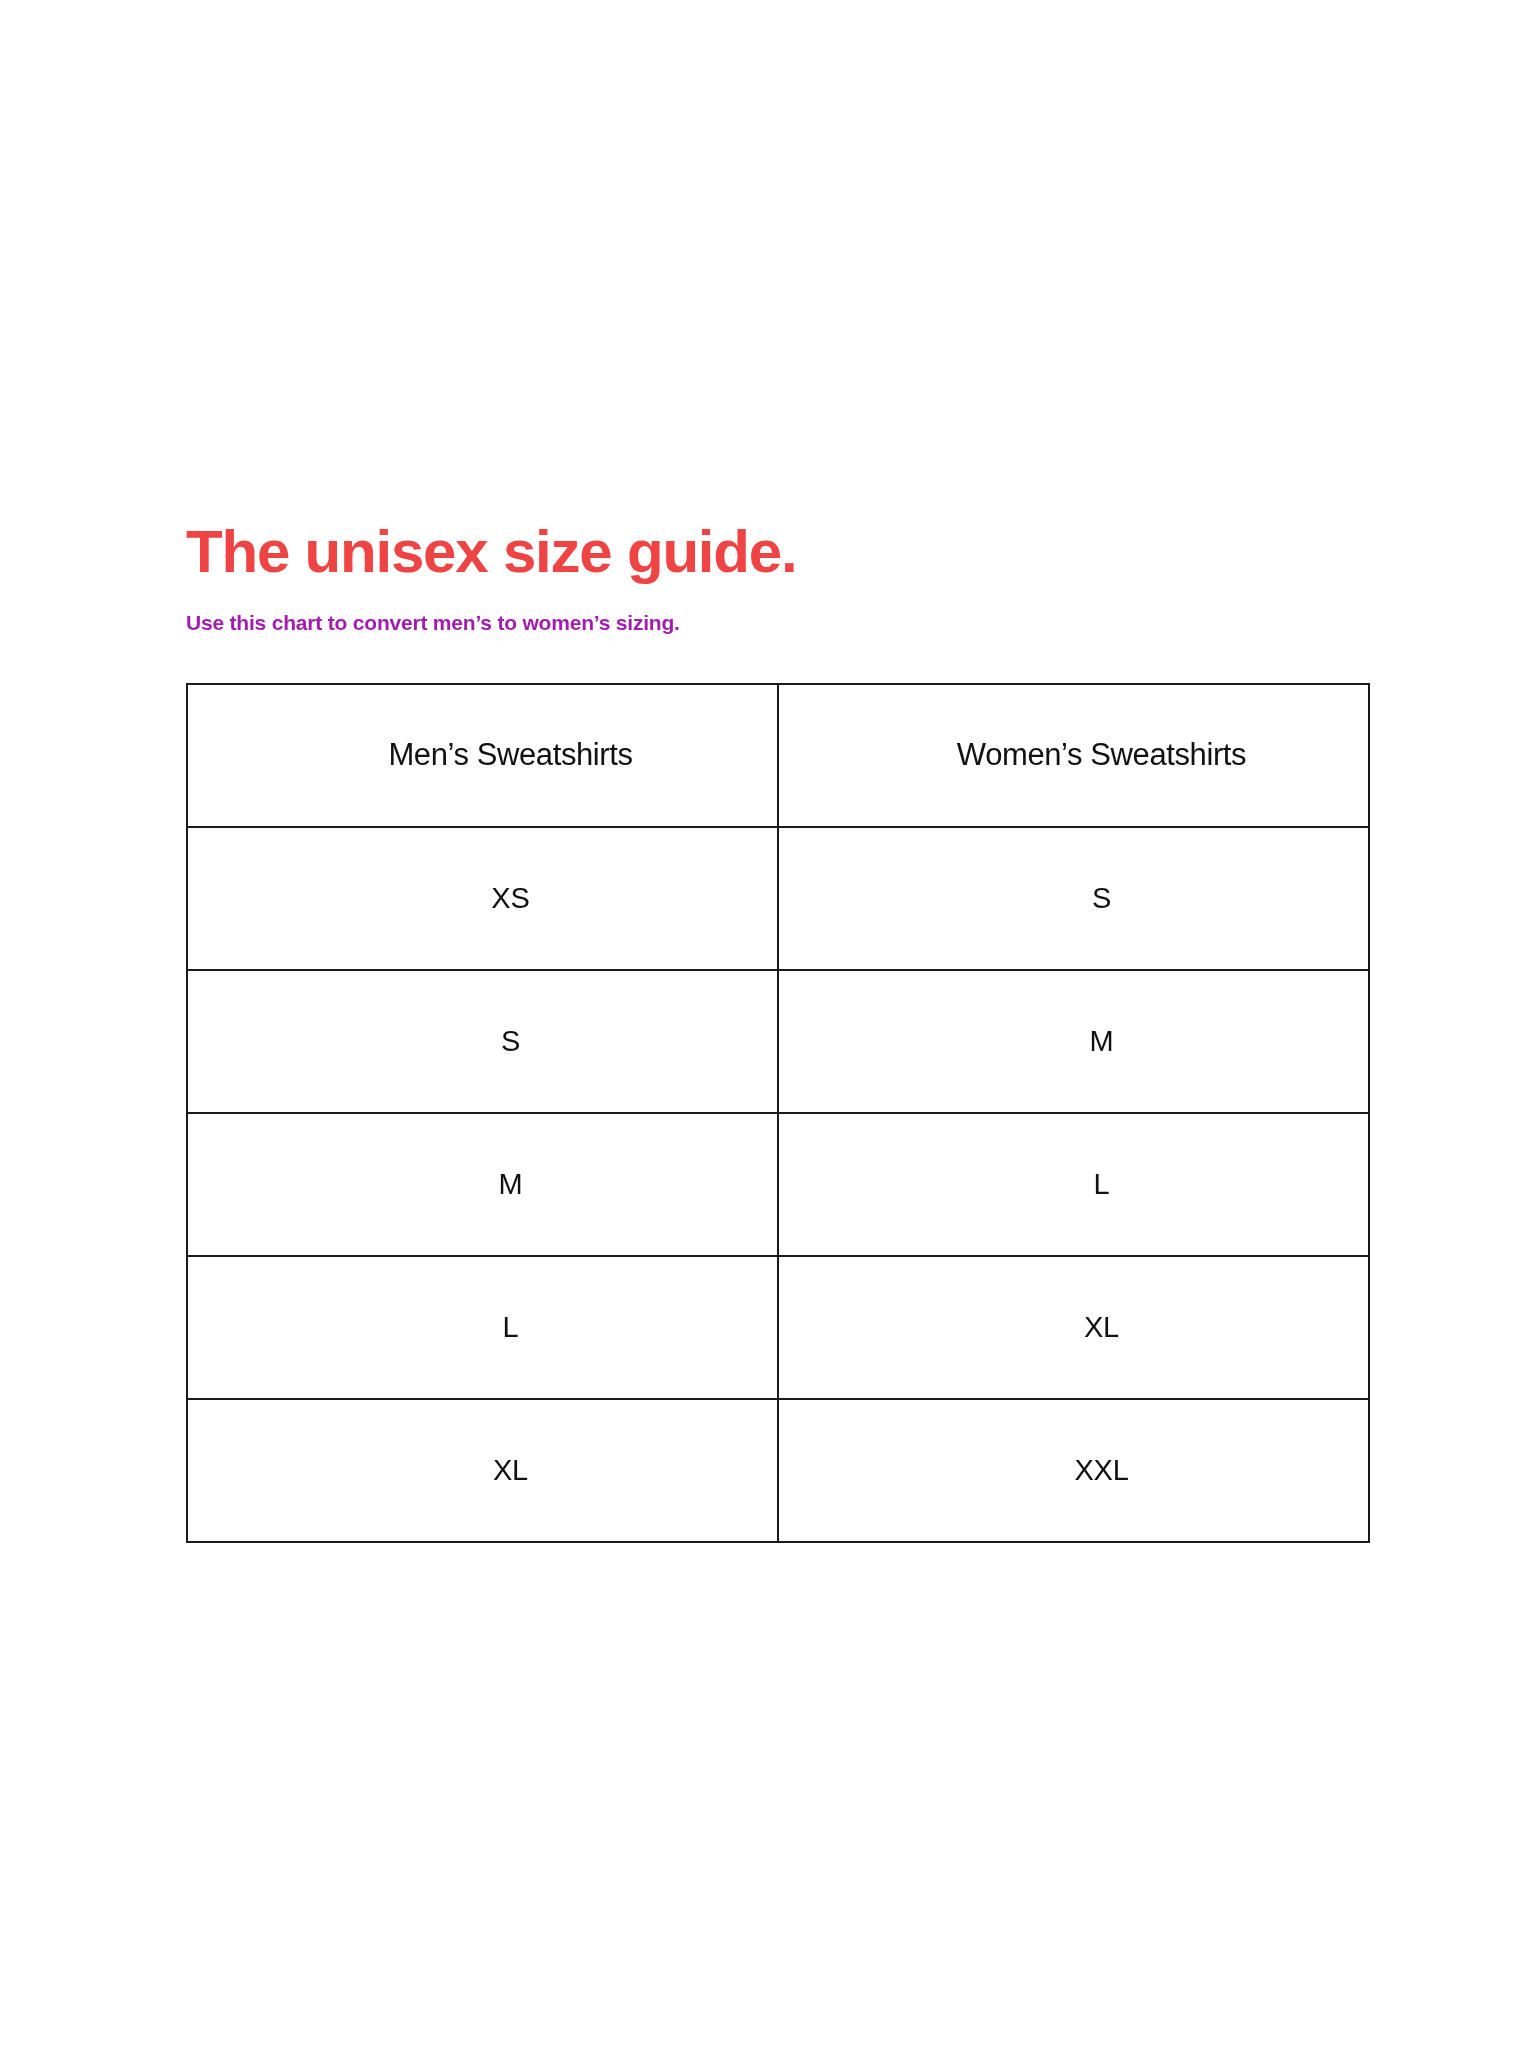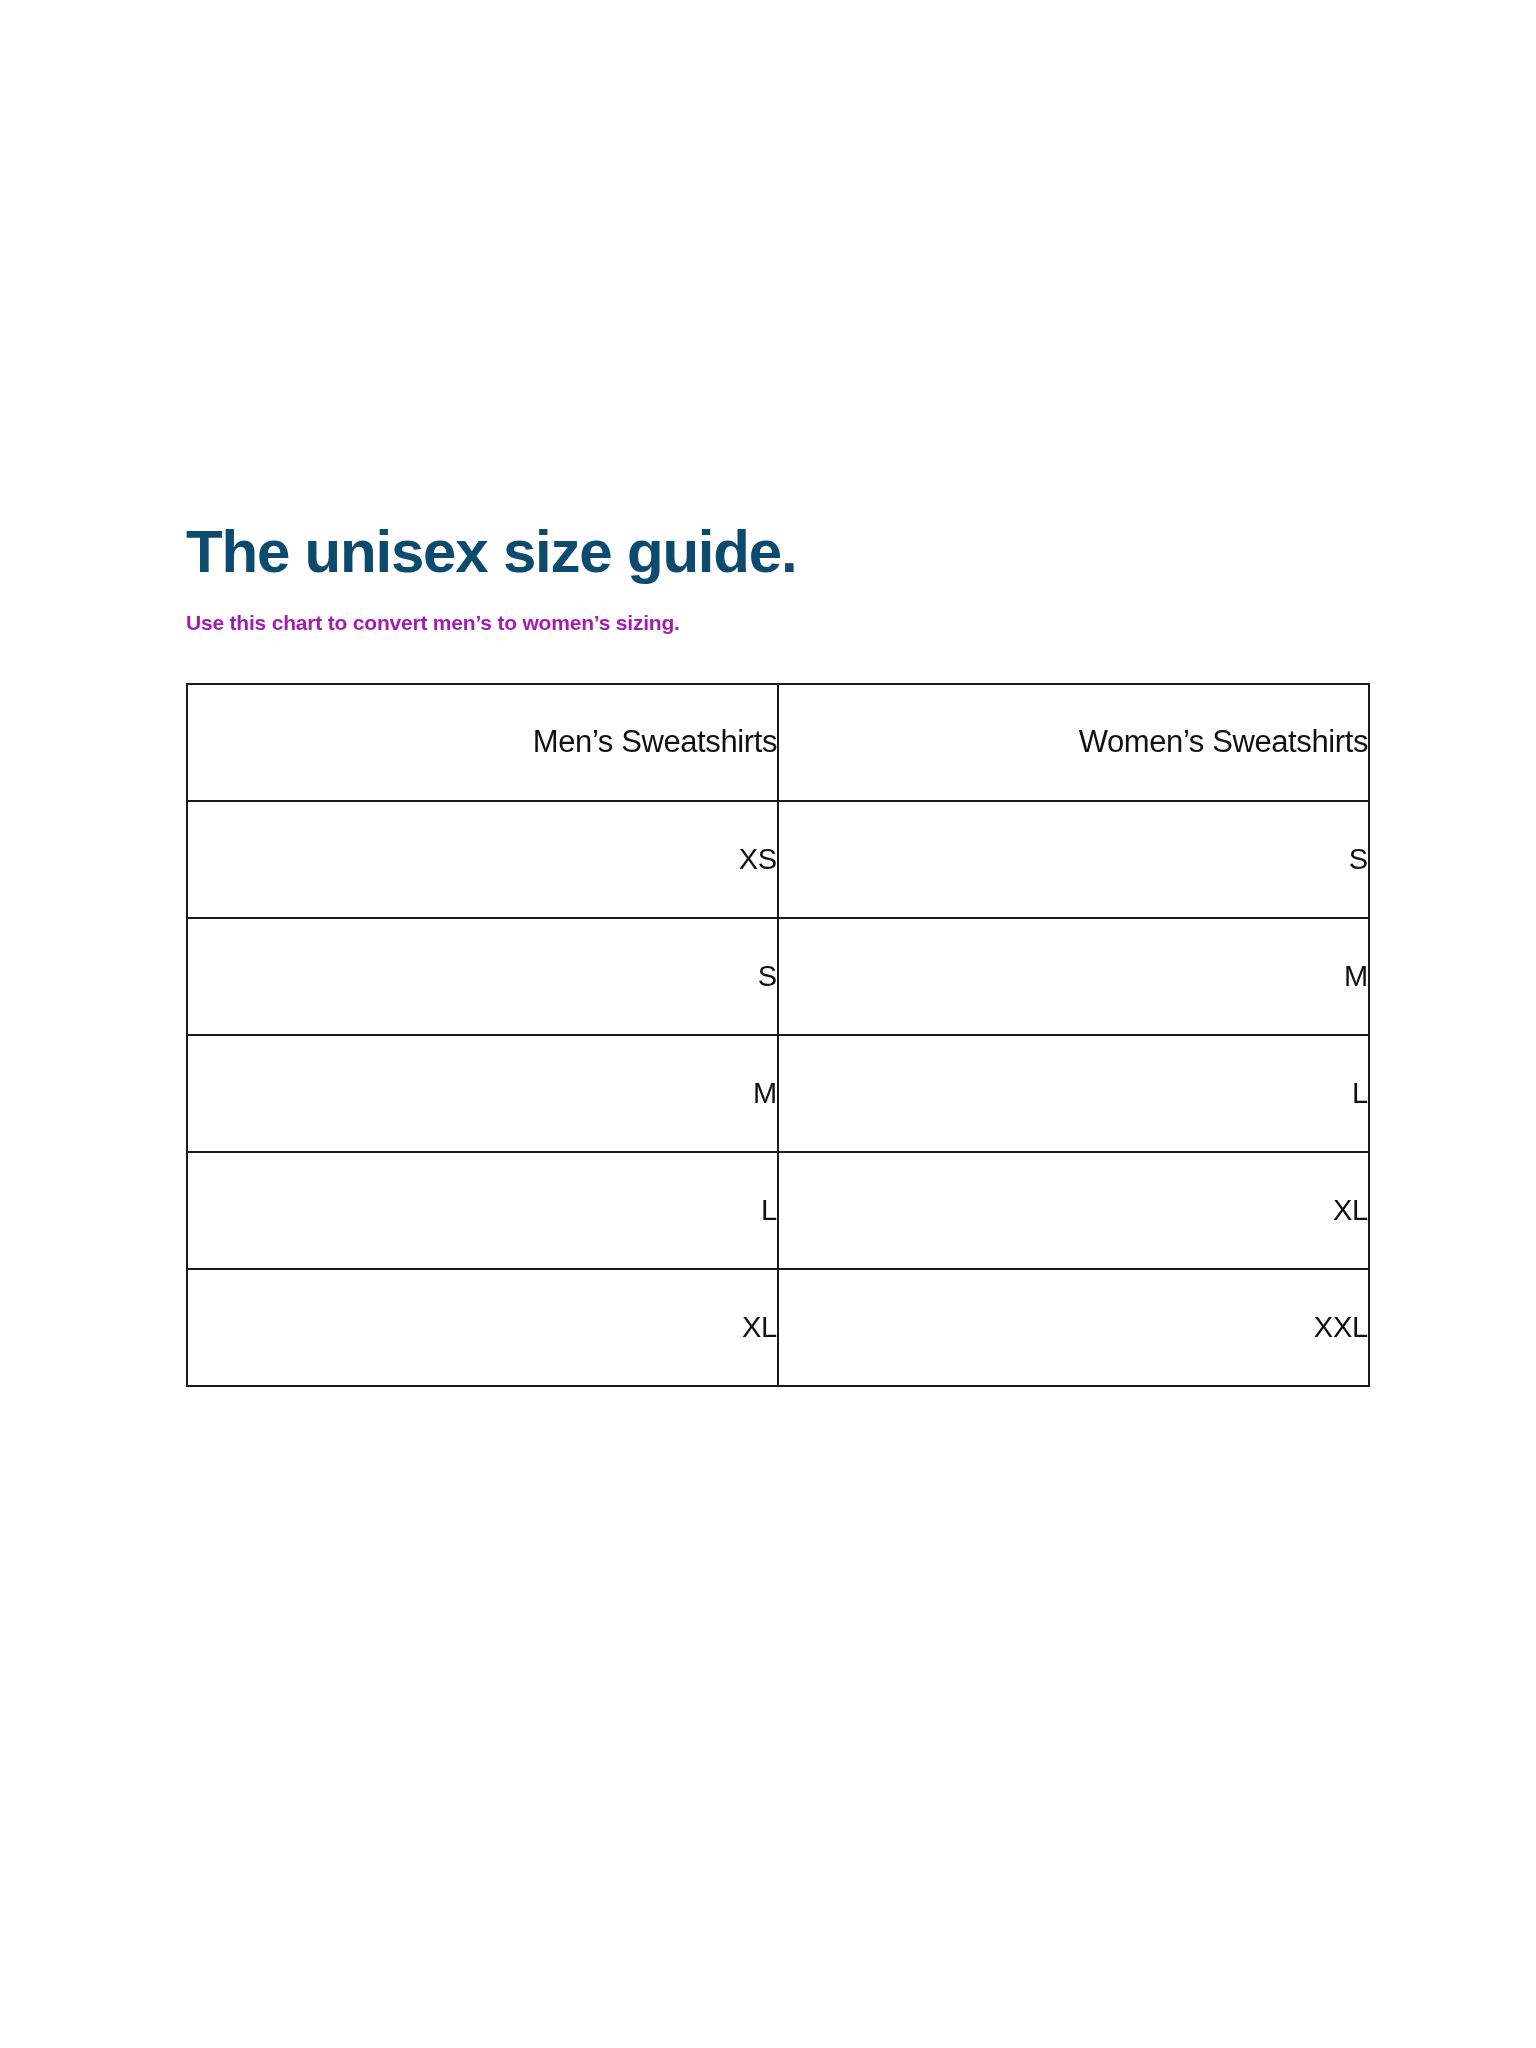--- a/index.html
+++ b/index.html
@@ -24,42 +24,42 @@
     position: absolute;
     left: 186px;
     top: 520px;
     width: 1182px;
   }
   .page-title {
     font-size: 60px;
     line-height: 1.08;
     font-weight: 700;
     letter-spacing: -1.2px;
-    color: #0c4a6e;
+    color: #ef4444;
     margin: 0 0 26px 0;
   }
   .subtitle {
     font-size: 21px;
     font-weight: 700;
     letter-spacing: -0.2px;
     color: #a21caf;
     margin: 0 0 48px 0;
   }
   .size-table {
     border-collapse: collapse;
     width: 1182px;
     table-layout: fixed;
   }
   .size-table th,
   .size-table td {
     border: 2px solid #1a1a1a;
-    text-align: right;
+    text-align: center;
     vertical-align: middle;
     padding: 0 0 0 56px;
-    height: 117px;
+    height: 143px;
     box-sizing: border-box;
   }
   .size-table th {
     font-size: 31px;
     font-weight: 400;
     letter-spacing: -0.4px;
     color: #111111;
   }
   .size-table td {
     font-size: 29px;

